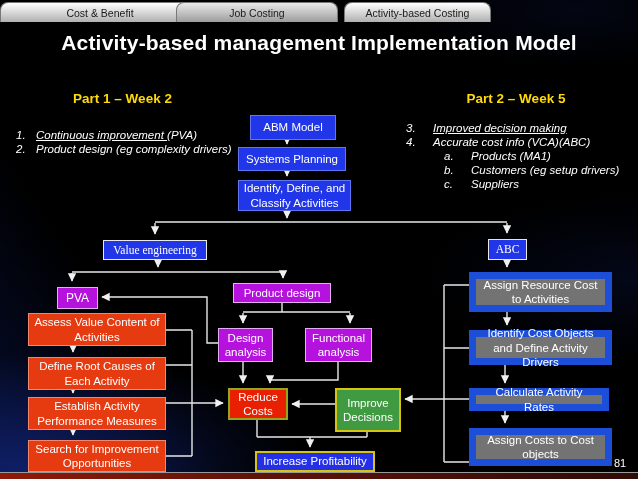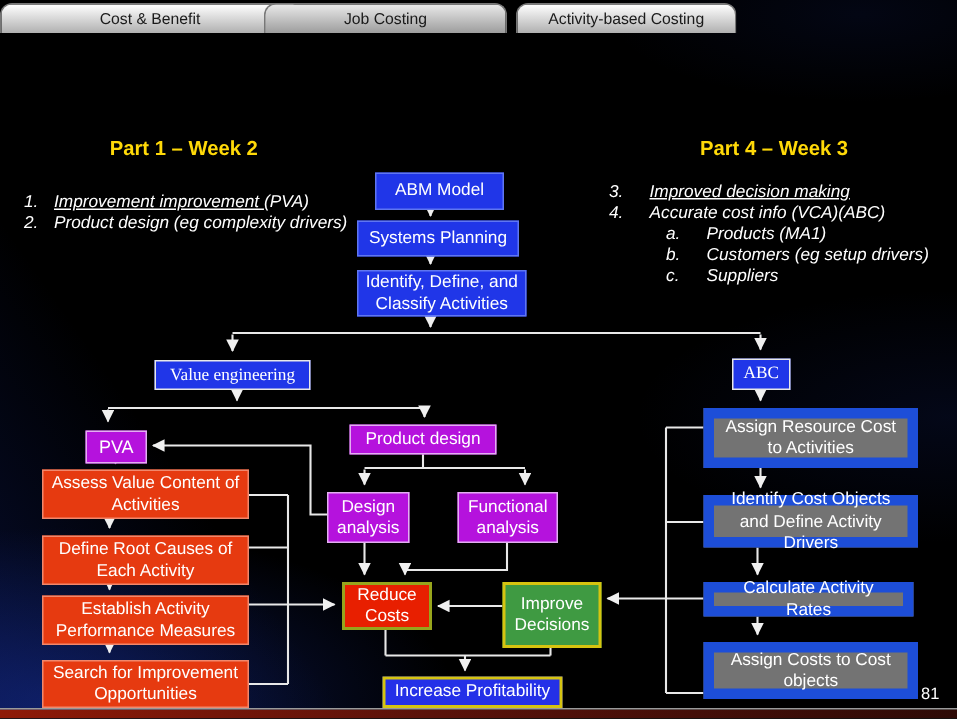--- a/index.html
+++ b/index.html
@@ -50,28 +50,29 @@
 </head>
 <body>
 
 <div class="slide">
   <div class="bg-streaks"></div>
 
   <div class="tab" style="left:0;width:200px;">Cost &amp; Benefit</div>
   <div class="tab gray" style="left:176px;width:162px;">Job Costing</div>
   <div class="tab" style="left:344px;width:147px;">Activity-based Costing</div>
 
+  <div class="title">Activity-based management Implementation Model</div>
 
   <div class="part-heading" style="left:55px;top:91px;width:135px;">Part 1 – Week 2</div>
-  <div class="part-heading" style="left:450px;top:91px;width:132px;">Part 4 – Week 3</div>
+  <div class="part-heading" style="left:450px;top:91px;width:132px;">Part 2 – Week 5</div>
 
   <div class="note-list" style="left:16px;top:128px;width:230px;">
     <div class="li">
       <span class="num">1.</span>
-      <span><span class="u">Improvement improvement </span><span>(PVA)</span></span>
+      <span><span class="u">Continuous improvement </span><span>(PVA)</span></span>
     </div>
     <div class="li">
       <span class="num">2.</span>
       <span><span class="u"></span><span>Product  design (eg complexity drivers)</span></span>
     </div>
   </div>
 
   <div class="note-list right" style="left:406px;top:121px;width:228px;">
     <div class="li">
       <span class="num">3.</span>

